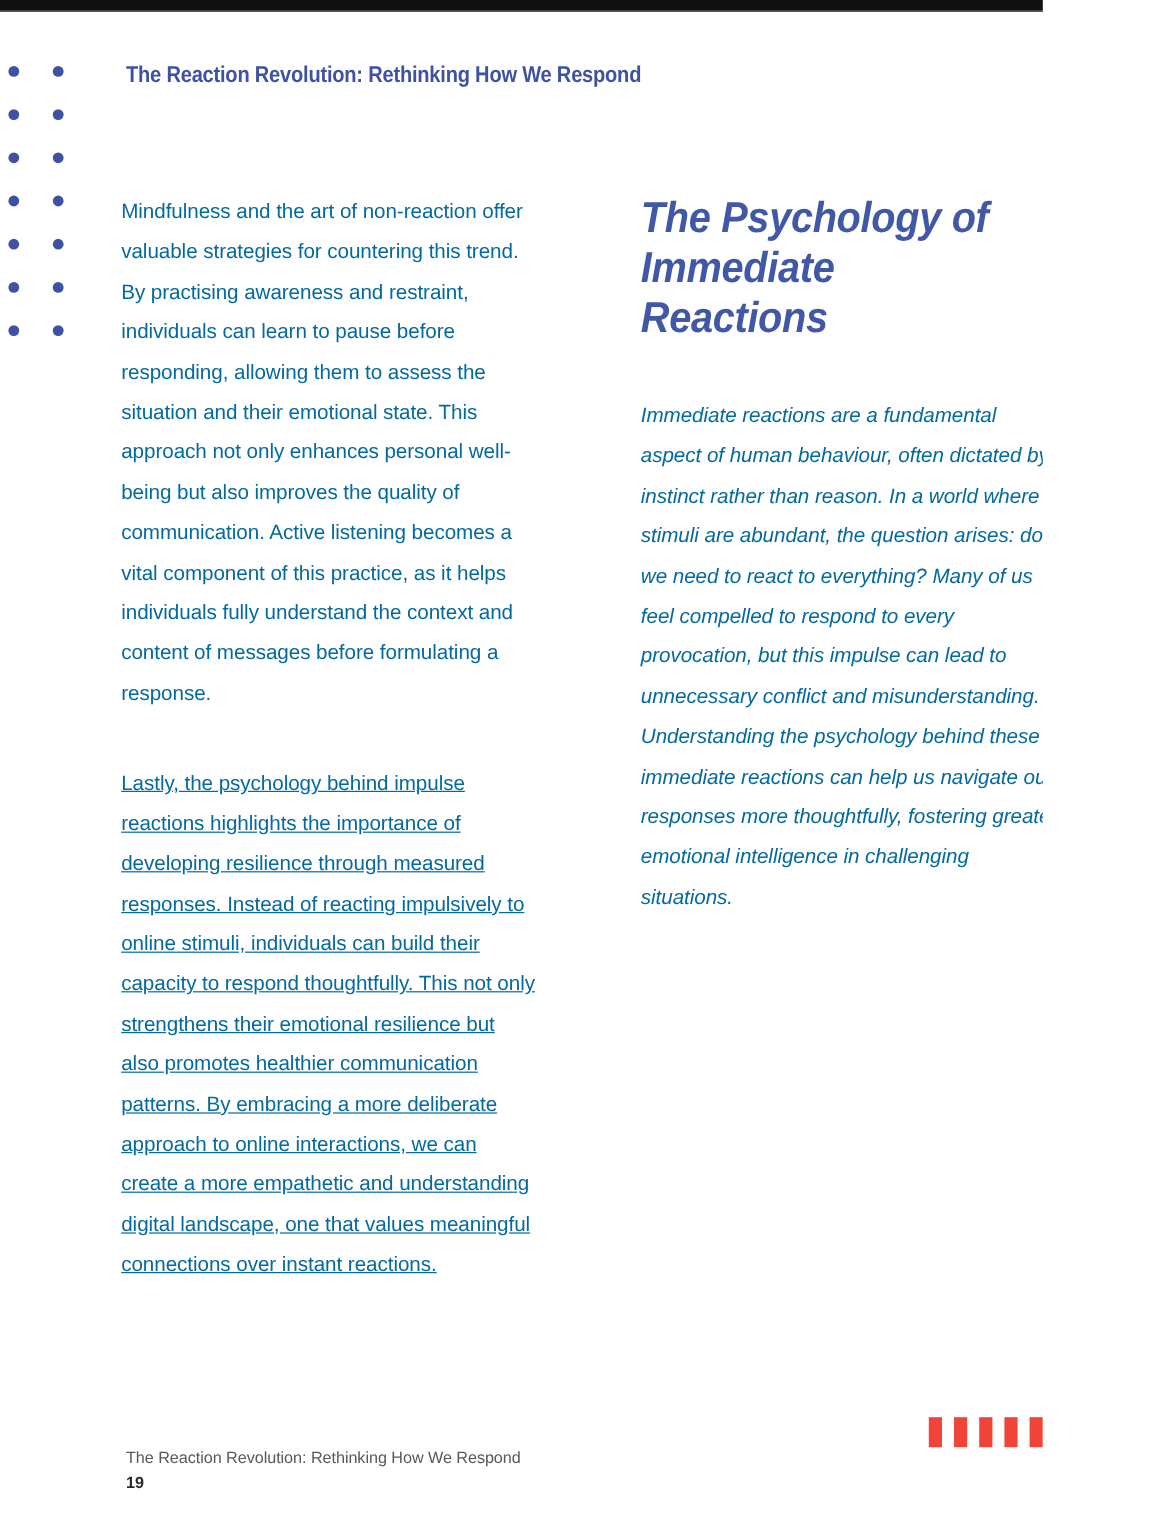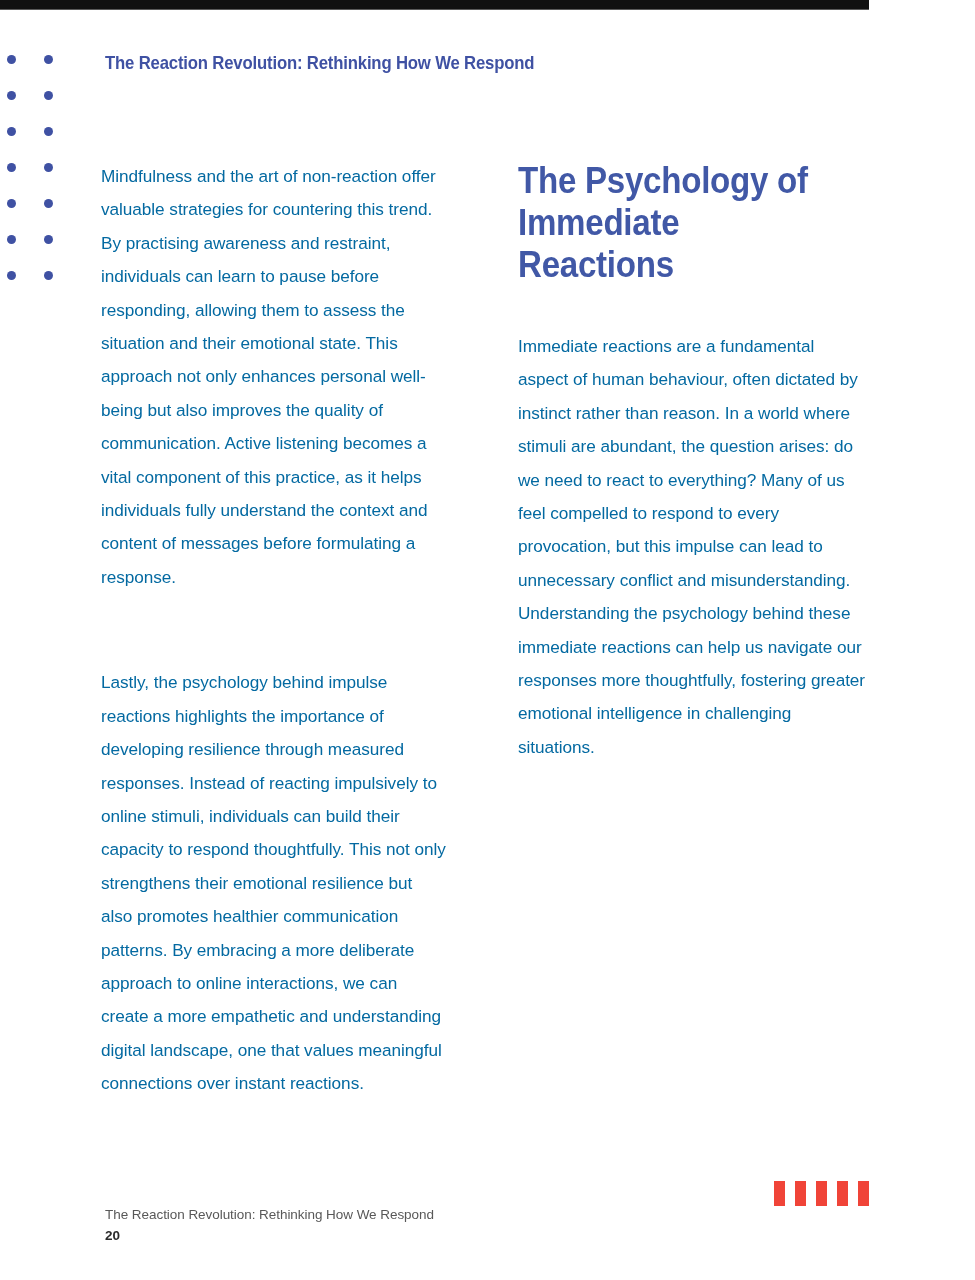--- a/index.html
+++ b/index.html
@@ -84,21 +84,21 @@
     left: 0;
     top: 160px;
     width: 975px;
   }
 
   .col {
     position: absolute;
     top: 0;
   }
   .col-left  { left: 101px; width: 345px; }
-  .col-right { left: 518px; width: 348px; }
+  .col-right { left: 534px; width: 348px; font-style: italic; }
 
   .section-heading {
     font-family: "Liberation Sans Narrow", "Liberation Sans", sans-serif;
     font-weight: bold;
     font-size: 36px;
     line-height: 42px;
     color: #4158a6;
     margin: 0 0 18px 0;
     letter-spacing: -0.3px;
     transform: scaleX(0.92);
@@ -108,21 +108,22 @@
   p.body-text {
     font-family: "Liberation Sans Narrow", "Liberation Sans", sans-serif;
     font-size: 17.2px;
     line-height: 33.4px;
     color: #0369a1;
     margin: 0;
     text-align: left;
     letter-spacing: -0.05px;
   }
   p.body-text + p.body-text {
-    margin-top: 72px;
+    margin-top: 42px;
+    text-decoration: underline;
   }
   .col-right p.body-text {
     line-height: 33.4px;
     margin-top: 44px;
   }
 
   
   .footer {
     position: absolute;
     left: 105px;
@@ -210,21 +211,21 @@
 
     <div class="col col-right">
       <h2 class="section-heading">The Psychology of Immediate Reactions</h2>
       <p class="body-text">Immediate reactions are a fundamental aspect of human behaviour, often dictated by instinct rather than reason. In a world where stimuli are abundant, the question arises: do we need to react to everything? Many of us feel compelled to respond to every provocation, but this impulse can lead to unnecessary conflict and misunderstanding. Understanding the psychology behind these immediate reactions can help us navigate our responses more thoughtfully, fostering greater emotional intelligence in challenging situations.</p>
     </div>
 
   </div>
 
   <div class="footer">
     <div class="footer-title">The Reaction Revolution: Rethinking How We Respond</div>
-    <div class="footer-page">20</div>
+    <div class="footer-page">19</div>
   </div>
 
   <div class="bar-motif">
     <span class="bar"></span>
     <span class="bar"></span>
     <span class="bar"></span>
     <span class="bar"></span>
     <span class="bar"></span>
   </div>
 

